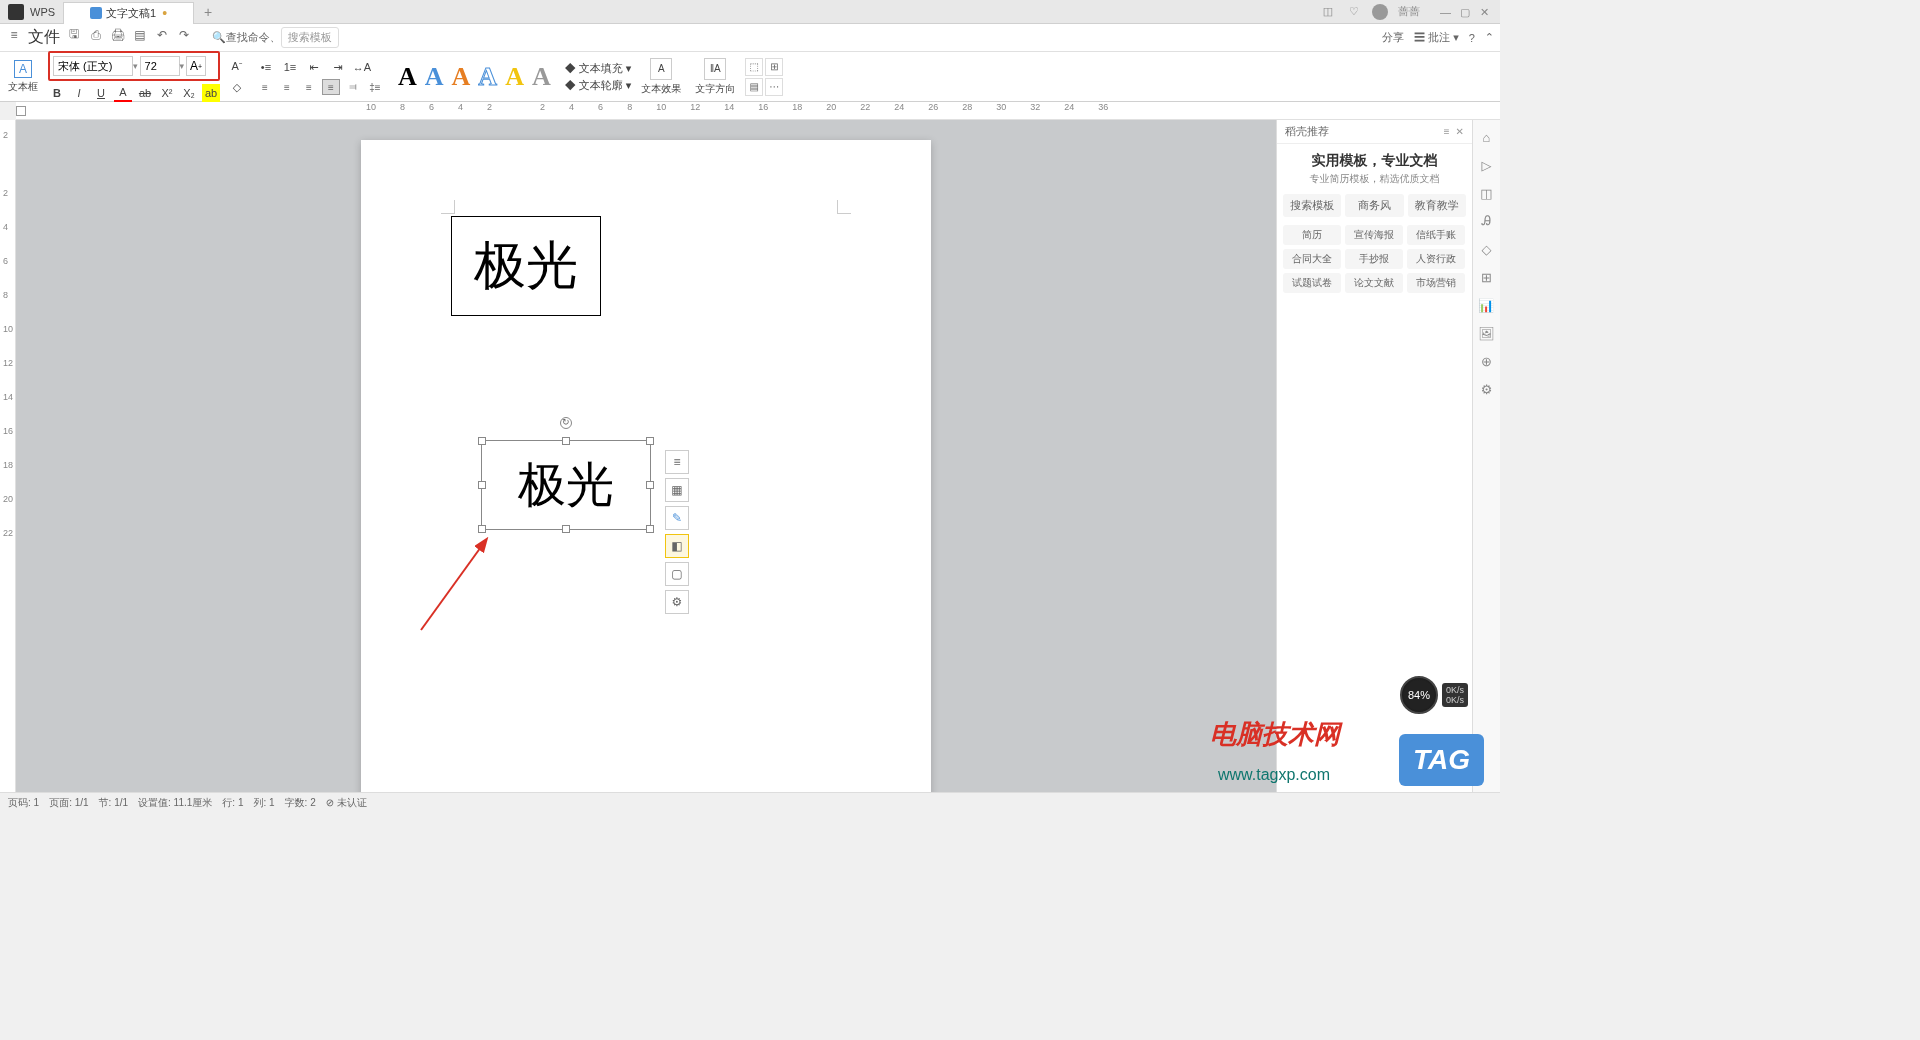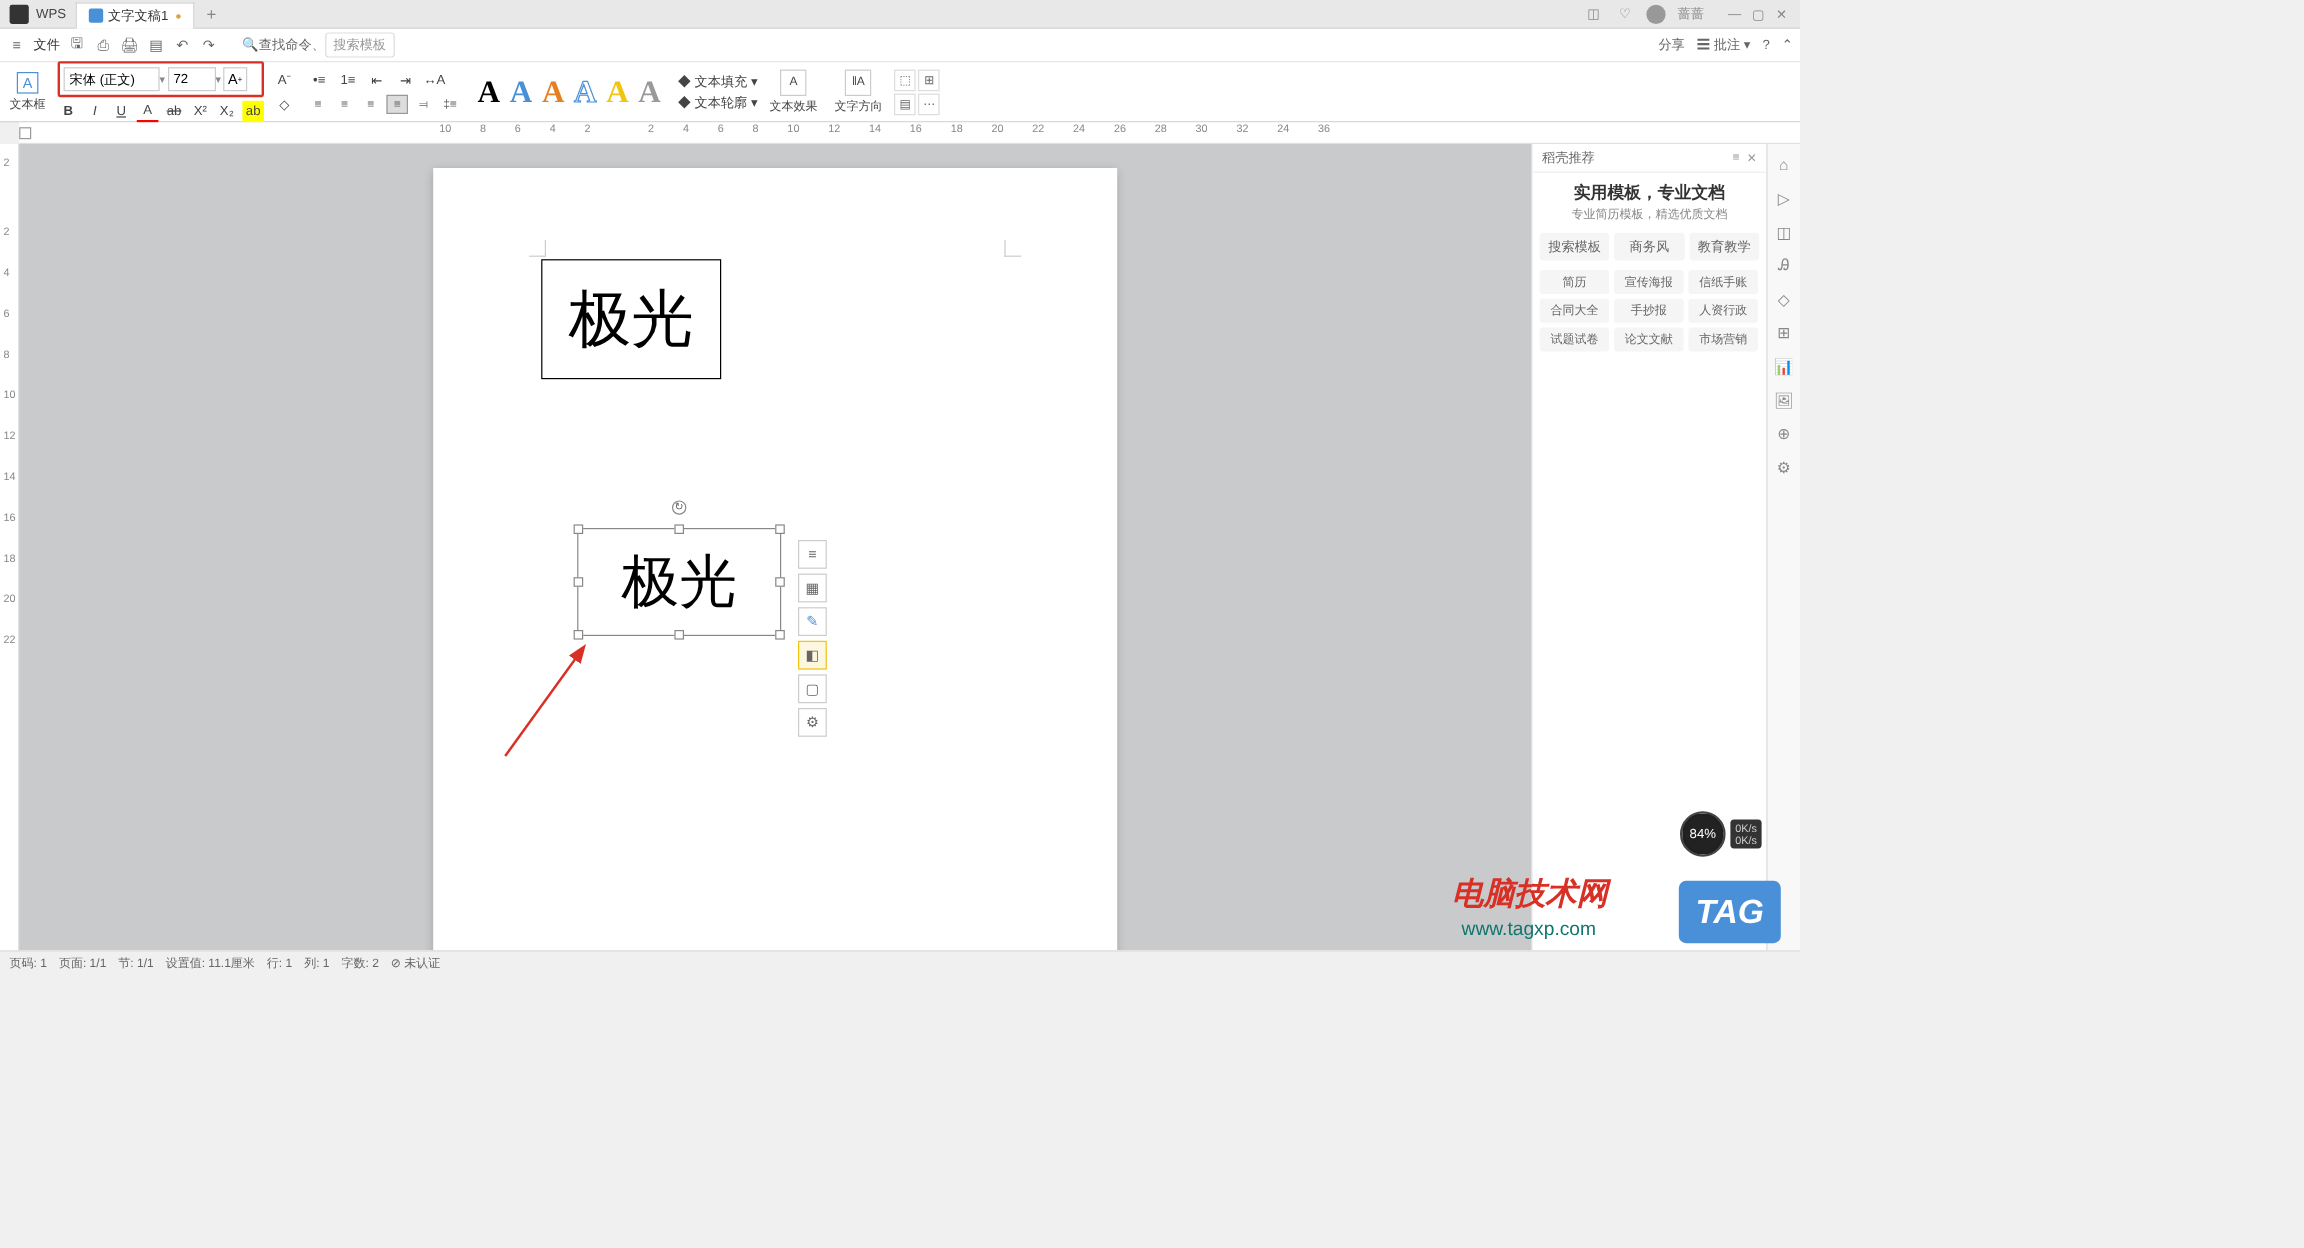--- a/index.html
+++ b/index.html
@@ -3,21 +3,21 @@
 <meta charset="utf-8">
 <style>
 * { margin: 0; padding: 0; box-sizing: border-box; font-family: "Microsoft YaHei", Arial, sans-serif; }
 body { background: #f0f0f0; overflow: hidden; width: 1500px; height: 812px; position: relative; }
 
 
 .titlebar { height: 24px; background: #e8e8e8; display: flex; align-items: center; border-bottom: 1px solid #d0d0d0; }
 .titlebar-left { display: flex; align-items: center; padding-left: 8px; }
 .wps-logo { width: 16px; height: 16px; background: #333; margin-right: 6px; border-radius: 2px; }
 .wps-label { font-size: 11px; color: #444; margin-right: 8px; }
-.doc-tab { display: flex; align-items: center; background: #fff; border: 1px solid #d0d0d0; border-bottom: none; padding: 2px 10px; height: 22px; margin-top: 2px; }
+.doc-tab { display: flex; align-items: center; background: #fff; border: 1px solid #d0d0d0; border-bottom: none; padding: 2px 26px; height: 22px; margin-top: 2px; }
 .doc-icon { width: 12px; height: 12px; background: #4a90d9; border-radius: 2px; margin-right: 4px; }
 .doc-tab span { font-size: 11px; color: #333; }
 .doc-tab .modified { color: #d9a441; margin-left: 6px; font-size: 14px; }
 .new-tab { padding: 0 10px; font-size: 14px; color: #888; cursor: pointer; }
 .titlebar-right { margin-left: auto; display: flex; align-items: center; gap: 10px; padding-right: 8px; }
 .titlebar-right .icon-btn { width: 16px; height: 16px; color: #888; font-size: 11px; display: flex; align-items: center; justify-content: center; }
 .avatar { width: 16px; height: 16px; background: #999; border-radius: 50%; }
 .user-name { font-size: 11px; color: #888; }
 .win-ctrl { display: flex; gap: 8px; margin-left: 10px; }
 .win-ctrl span { width: 12px; height: 12px; font-size: 11px; color: #888; cursor: pointer; }
@@ -126,21 +126,21 @@
 
 
 .right-strip { width: 28px; background: #f8f8f8; border-left: 1px solid #ddd; display: flex; flex-direction: column; align-items: center; gap: 10px; padding-top: 8px; }
 .rs-icon { width: 18px; height: 18px; color: #888; font-size: 13px; display: flex; align-items: center; justify-content: center; cursor: pointer; }
 
 
 .statusbar { height: 20px; background: #f0f0f0; border-top: 1px solid #ddd; display: flex; align-items: center; padding: 0 8px; font-size: 10px; color: #666; gap: 10px; position: absolute; bottom: 0; left: 0; right: 0; }
 .statusbar .sb-item { cursor: pointer; }
 
 
-.watermark1 { position: absolute; right: 160px; bottom: 50px; font-size: 26px; font-weight: bold; color: #d93025; font-style: italic; }
+.watermark1 { position: absolute; right: 160px; bottom: 60px; font-size: 26px; font-weight: bold; color: #d93025; font-style: italic; }
 .watermark-url { position: absolute; right: 170px; bottom: 28px; font-size: 16px; color: #0f766e; }
 .tag-box { position: absolute; right: 16px; bottom: 26px; background: #4a90d9; color: #fff; font-weight: bold; font-size: 28px; padding: 10px 14px; border-radius: 6px; font-style: italic; }
 .speed-widget { position: absolute; right: 32px; bottom: 98px; display: flex; align-items: center; }
 .speed-dial { width: 38px; height: 38px; border-radius: 50%; background: radial-gradient(circle, #222 60%, #111 100%); border: 2px solid #444; display: flex; align-items: center; justify-content: center; color: #fff; font-size: 11px; }
 .speed-stats { display: flex; flex-direction: column; font-size: 9px; color: #ccc; margin-left: 4px; background: #333; padding: 2px 4px; border-radius: 3px; }
 </style>
 </head>
 <body>
 
 <div class="titlebar">
@@ -163,21 +163,21 @@
       <span>—</span>
       <span>▢</span>
       <span>✕</span>
     </div>
   </div>
 </div>
 
 <div class="menubar">
   <div class="menu-icons">
     <div class="mi">≡</div>
-    <span class="rbtn" style="font-size:11px;color:#333;">文件</span>
+    <span class="rbtn" style="font-size:16px;color:#333;">文件</span>
     <div class="mi">🖫</div>
     <div class="mi">⎙</div>
     <div class="mi">🖨</div>
     <div class="mi">▤</div>
     <div class="mi">↶</div>
     <div class="mi">↷</div>
   </div>
   <div class="search-cmd" style="margin-left:10px;">
     <span>🔍</span>
     <span>查找命令、</span>

